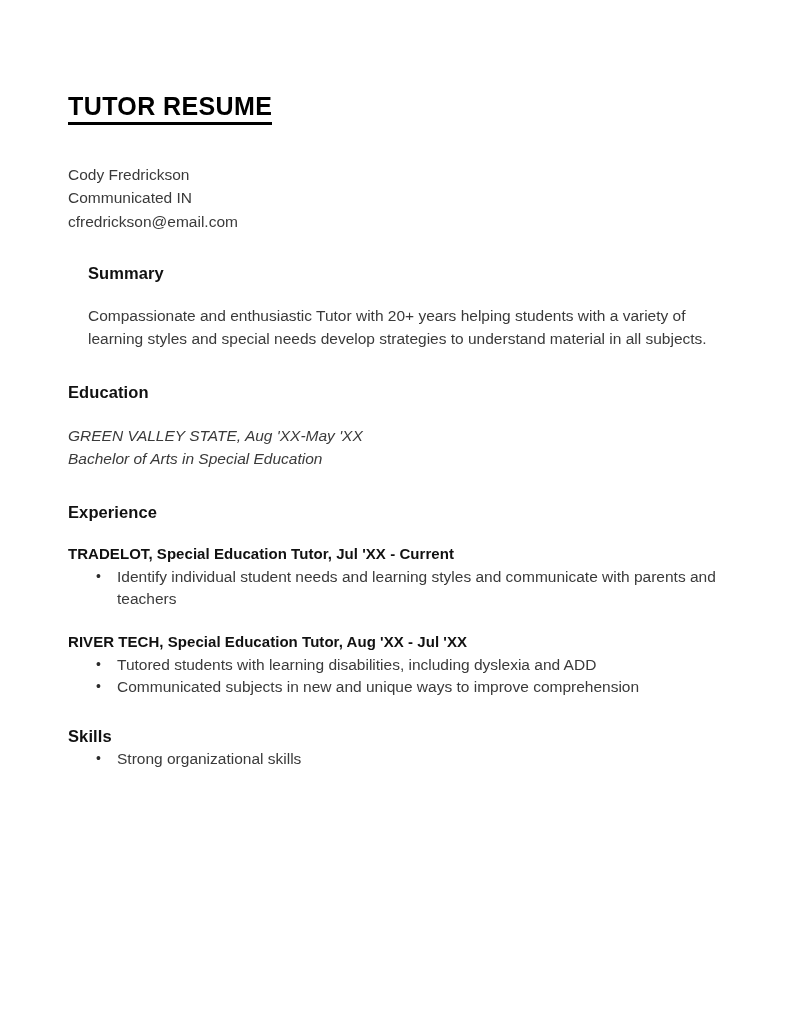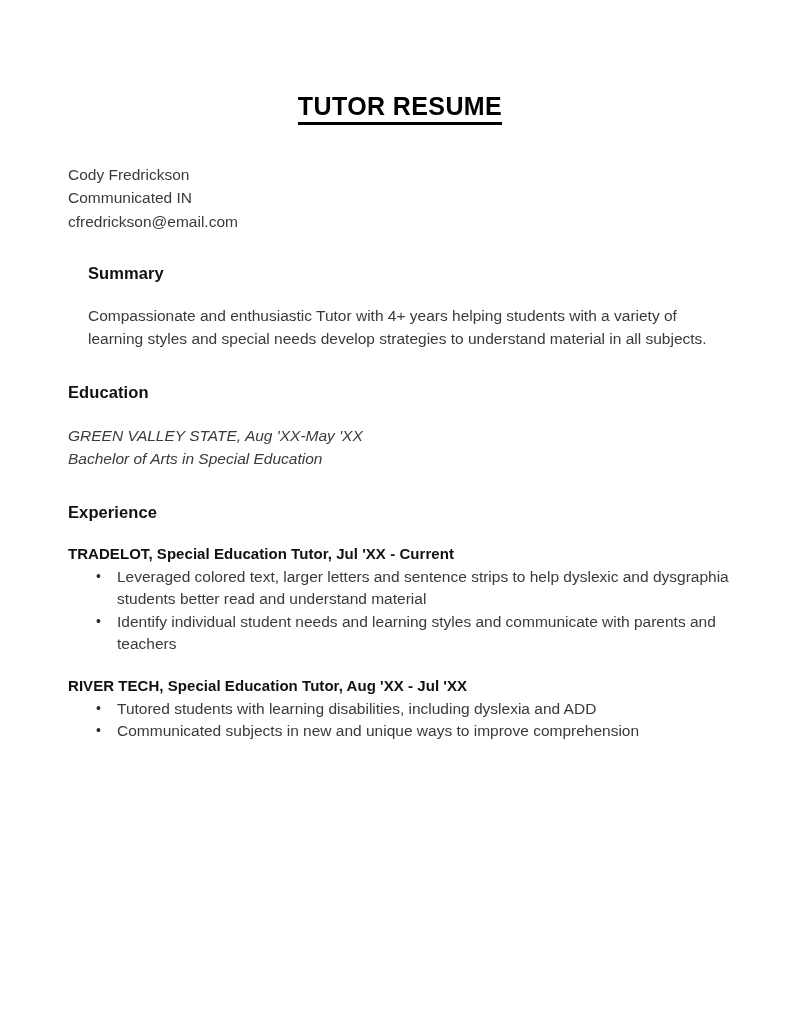--- a/index.html
+++ b/index.html
@@ -19,21 +19,21 @@
     position: relative;
     width: 800px;
     height: 1035px;
     background: #ffffff;
     box-sizing: border-box;
     padding: 0 68px;
   }
 
   
   .doc-title-wrap {
-    text-align: center;
+    text-align: left;
     padding-top: 92px;
   }
   .doc-title {
     display: inline-block;
     font-size: 25px;
     font-weight: bold;
     letter-spacing: 0.4px;
     color: #000000;
     border-bottom: 3px solid #000000;
     padding-bottom: 1px;
@@ -136,45 +136,50 @@
   </div>
 
   <div class="contact-block">
     <div class="contact-line">Cody Fredrickson</div>
     <div class="contact-line">Communicated IN</div>
     <div class="contact-line">cfredrickson@email.com</div>
   </div>
 
   <div class="section sec-summary">
     <div class="section-heading">Summary</div>
-    <div class="body-text">Compassionate and enthusiastic Tutor with 4+ years helping students with a variety of learning styles and special needs develop strategies to understand material in all subjects.</div>
+    <div class="body-text">Compassionate and enthusiastic Tutor with 20+ years helping students with a variety of learning styles and special needs develop strategies to understand material in all subjects.</div>
   </div>
 
   <div class="section sec-education">
     <div class="section-heading">Education</div>
     <div class="edu-block">
       <div class="edu-line">GREEN VALLEY STATE, Aug 'XX-May 'XX</div>
       <div class="edu-line">Bachelor of Arts in Special Education</div>
     </div>
   </div>
 
   <div class="section sec-experience">
     <div class="section-heading">Experience</div>
 
     <div class="job">
       <div class="job-title">TRADELOT, Special Education Tutor, Jul 'XX - Current</div>
       <ul class="bullets">
-        <li>Leveraged colored text, larger letters and sentence strips to help dyslexic and dysgraphia students better read and understand material</li>
         <li>Identify individual student needs and learning styles and communicate with parents and teachers</li>
       </ul>
     </div>
 
     <div class="job">
       <div class="job-title">RIVER TECH, Special Education Tutor, Aug 'XX - Jul 'XX</div>
       <ul class="bullets">
         <li>Tutored students with learning disabilities, including dyslexia and ADD</li>
         <li>Communicated subjects in new and unique ways to improve comprehension</li>
       </ul>
     </div>
   </div>
 
+  <div class="section sec-skills">
+    <div class="section-heading">Skills</div>
+    <ul class="bullets skills-list">
+      <li>Strong organizational skills</li>
+    </ul>
+  </div>
 
 </div>
 
 </body></html>

